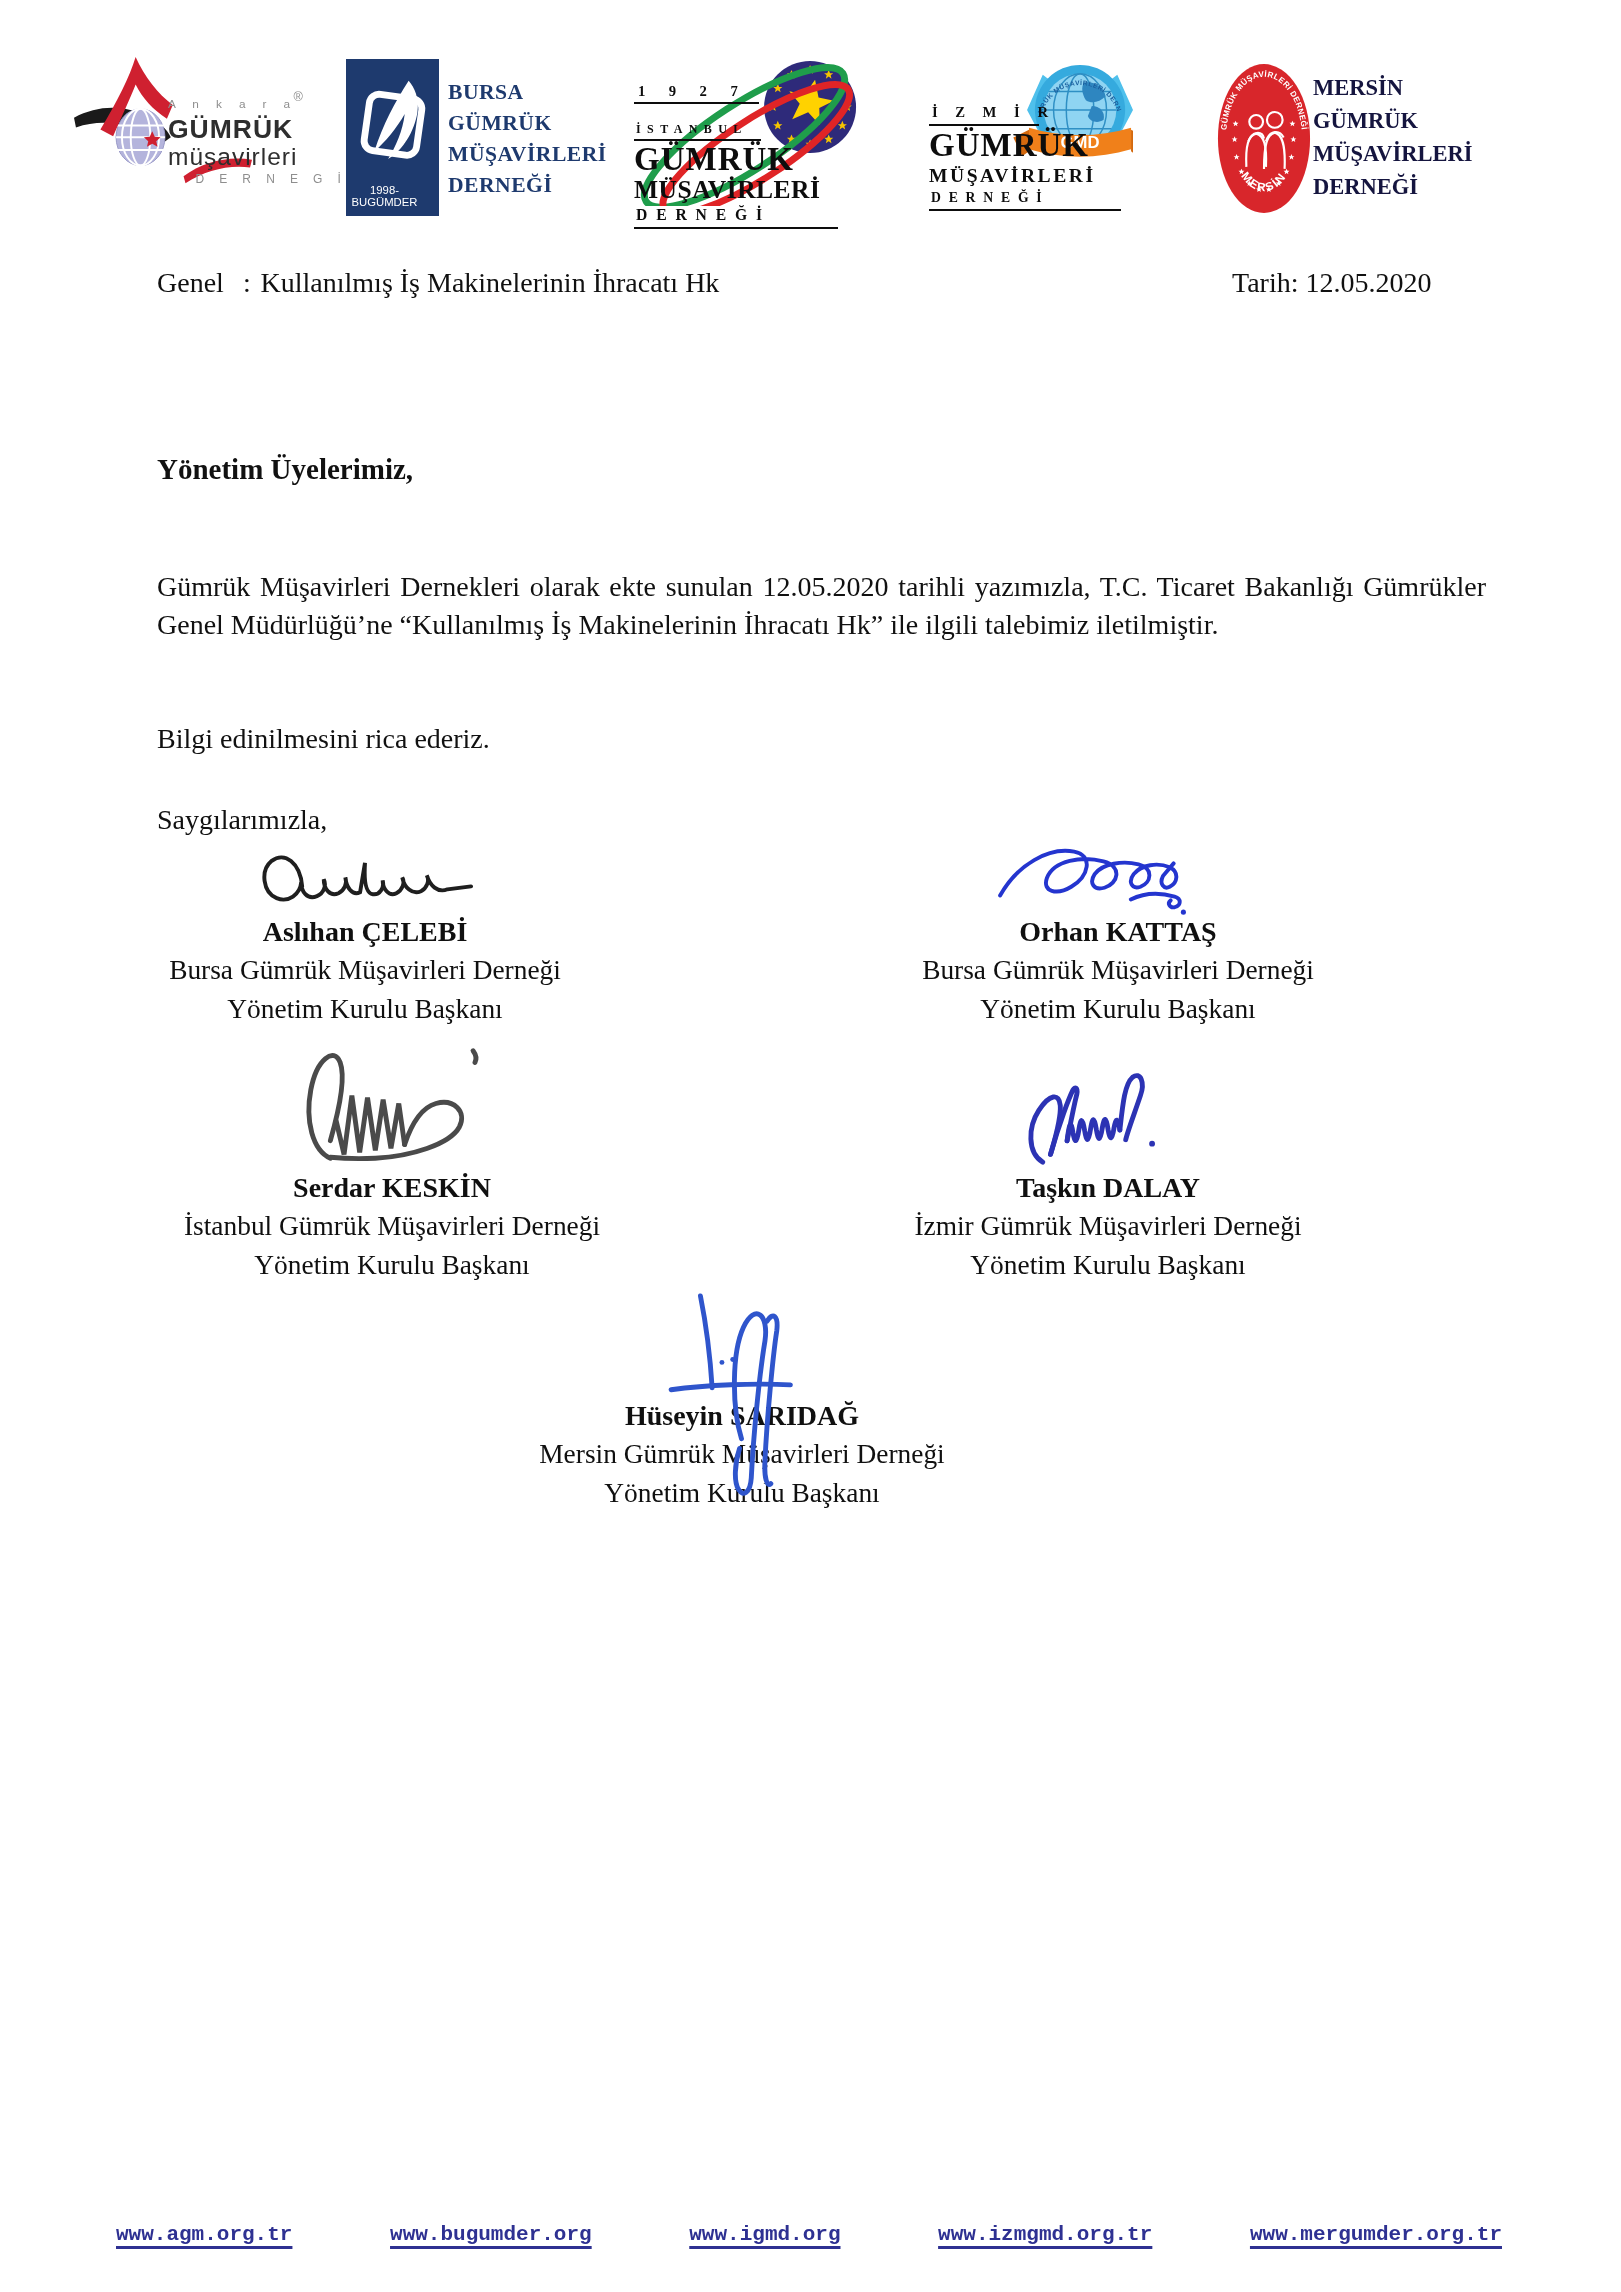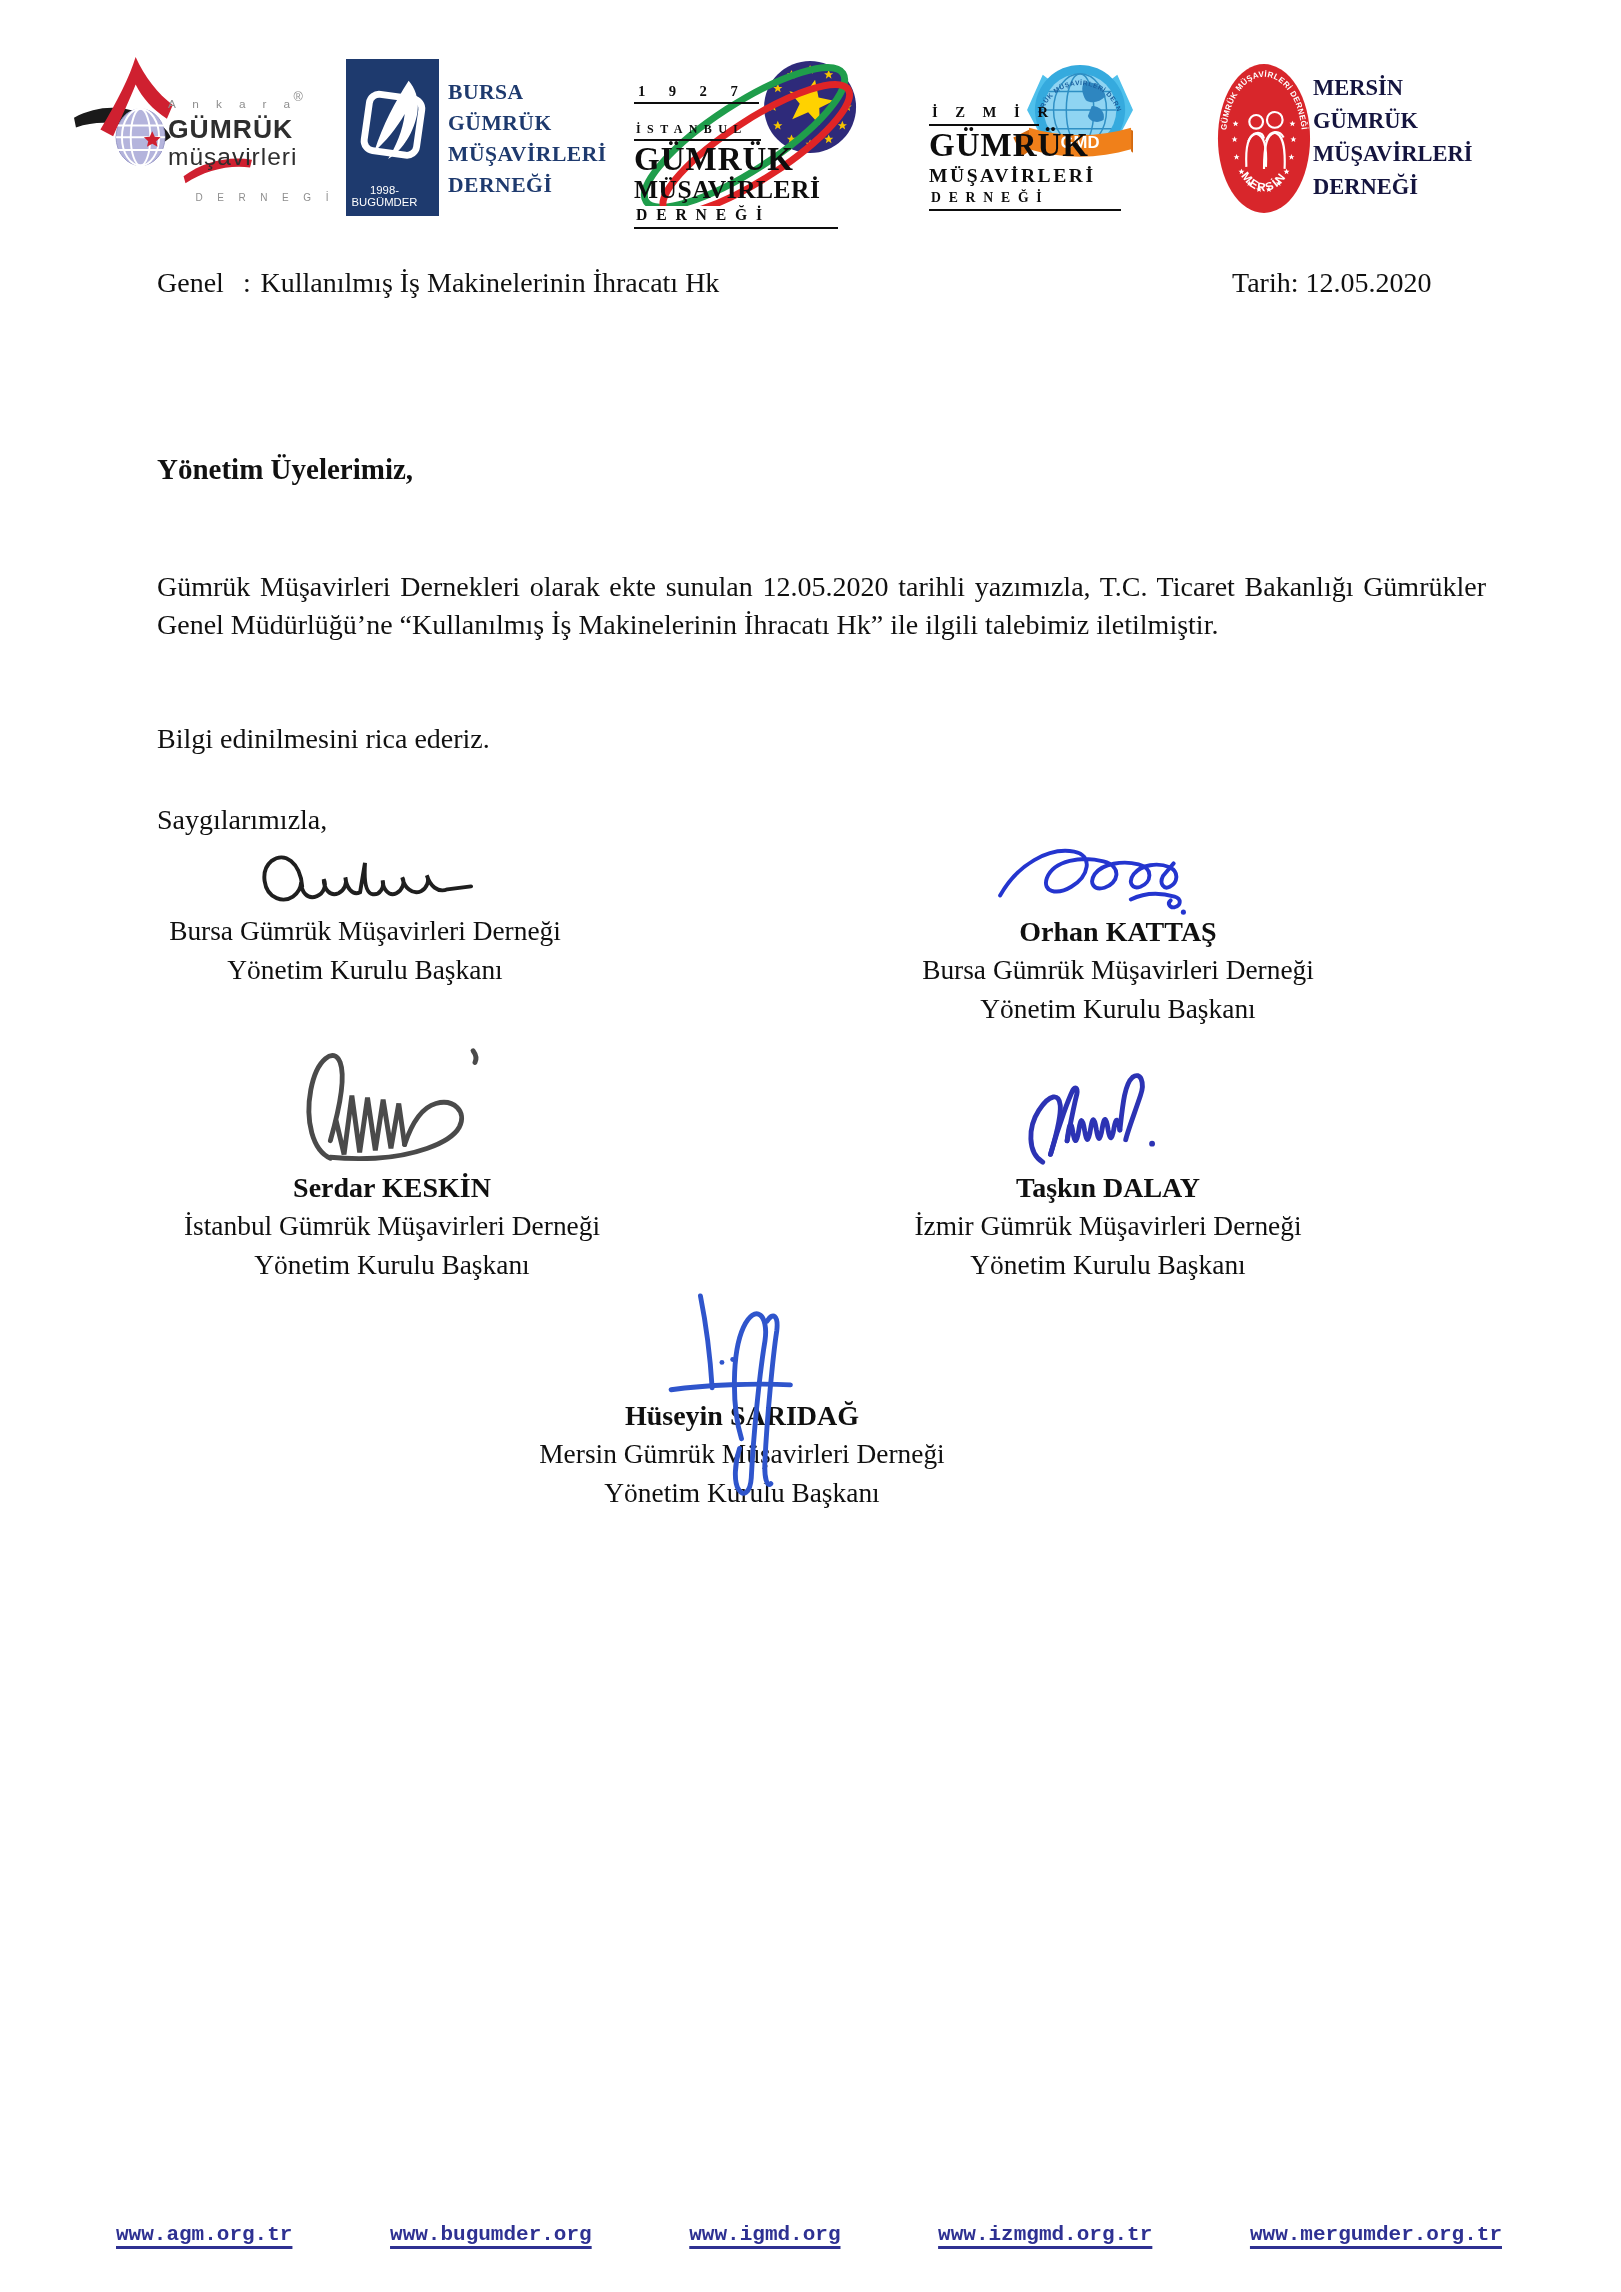--- a/index.html
+++ b/index.html
@@ -11,21 +11,21 @@
   .logo *{box-sizing:border-box}
 
   
   #logo-ankara{left:74px;top:51px;width:223px;height:147px}
   #logo-ankara svg{position:absolute;left:0;top:0}
   .ank-text{position:absolute;left:94px;top:43px;width:129px;font-family:"Liberation Sans",sans-serif}
   .ank-top{font-size:11.8px;letter-spacing:6.9px;color:#8e8e8e;white-space:nowrap}
   .ank-reg{position:absolute;right:-5.9px;top:-3.9px;font-size:12.7px;color:#8e8e8e;letter-spacing:0}
   .ank-main{font-size:26.5px;font-weight:600;color:#2e2e2e;letter-spacing:1px;margin-top:2px}
   .ank-sub{font-size:24.5px;font-weight:500;color:#2e2e2e;letter-spacing:1px;margin-top:-2px}
-  .ank-bot{font-size:10px;letter-spacing:5.9px;color:#8e8e8e;margin-top:21px;padding-left:27.4px;white-space:nowrap}
+  .ank-bot{font-size:12px;letter-spacing:5.9px;color:#8e8e8e;margin-top:1px;padding-left:27.4px;white-space:nowrap}
 
   
   #logo-bursa{left:346px;top:59px;width:230px;height:159px}
   .bursa-box{position:absolute;left:0;top:0;width:93px;height:157px;background:#1e3a6e}
   .bursa-year{position:absolute;left:0;bottom:7.8px;width:77px;text-align:center;color:#fff;
               font-family:"Liberation Sans",sans-serif;font-size:11.3px;letter-spacing:0}
   .bursa-text{position:absolute;left:102px;top:17.6px;color:#1e3a6e;font-weight:600;
               font-size:21.6px;line-height:31px;letter-spacing:0.5px;white-space:nowrap}
 
   
@@ -288,20 +288,21 @@
       <path d="M38,6 C44,36 48,68 50,100"></path>
       <path d="M80,152 C70,120 70,64 82,38 C94,13 108,25 104,52 C98,88 92,152 90,192 C89,207 82,212 77,204 C72,196 73,178 78,162"></path>
       <path d="M8,102 C44,97 94,95 130,97"></path>
       <path d="M106,32 C112,22 118,26 116,42 C112,68 106,132 104,174 C103,192 106,202 110,198"></path>
     </g>
     <circle cx="60" cy="74" r="2.5" fill="#2f55cc"></circle>
     <circle cx="71" cy="71" r="2.5" fill="#2f55cc"></circle>
   </svg>
 
   <div class="sig-text" id="sig-text-1">
+    <div class="sig-name">Aslıhan ÇELEBİ</div>
     <div>Bursa Gümrük Müşavirleri Derneği</div>
     <div>Yönetim Kurulu Başkanı</div>
   </div>
   <div class="sig-text" id="sig-text-2">
     <div class="sig-name">Orhan KATTAŞ</div>
     <div>Bursa Gümrük Müşavirleri Derneği</div>
     <div>Yönetim Kurulu Başkanı</div>
   </div>
   <div class="sig-text" id="sig-text-3">
     <div class="sig-name">Serdar KESKİN</div>

